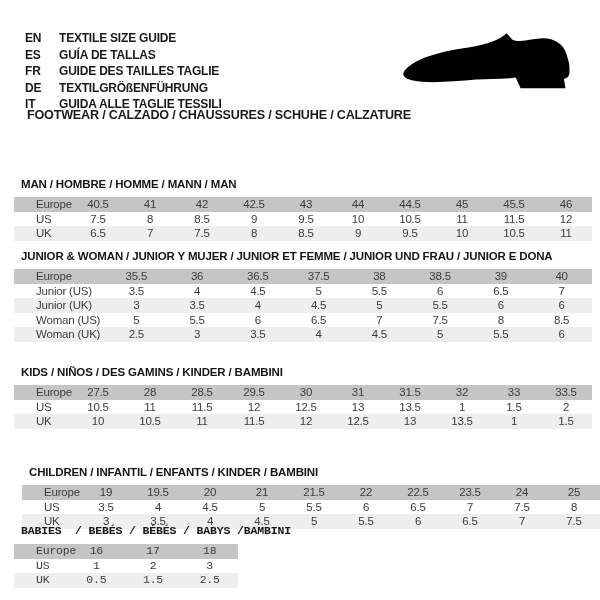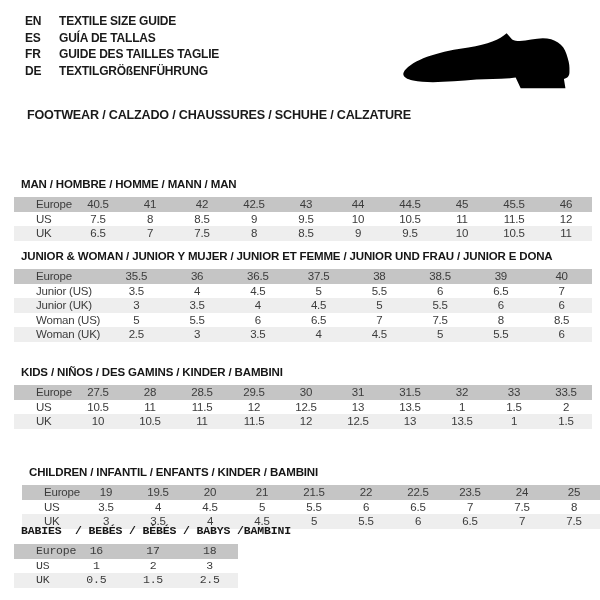--- a/index.html
+++ b/index.html
@@ -9,21 +9,21 @@
     position:relative;
     font-family:"Liberation Sans", sans-serif;
     color:#1a1a1a;
     overflow:hidden;
     --head-bg:#c5c5c5;
     --alt-bg:#eeeeee;
     --table-text:#3c3c3c;
   }
 
   
-  .lang-block { position:absolute; left:25px; top:13px; }
+  .lang-block { position:absolute; left:25px; top:30px; }
   .lang-row { height:16.6px; line-height:16.6px; font-weight:700; font-size:12px; letter-spacing:-0.2px; white-space:nowrap; }
   .lang-code { display:inline-block; width:34px; }
 
   .category-line {
     position:absolute; left:7px; top:108px;
     font-weight:700; font-size:12.6px; letter-spacing:-0.2px; white-space:nowrap;margin-left:20px;
   }
 
   
   .shoe { position:absolute; left:396px; top:31px; width:182px; height:62px; }
@@ -58,20 +58,23 @@
     <span class="lang-code">EN</span><span>TEXTILE SIZE GUIDE</span>
   </div>
   <div class="lang-row">
     <span class="lang-code">ES</span><span>GUÍA DE TALLAS</span>
   </div>
   <div class="lang-row">
     <span class="lang-code">FR</span><span>GUIDE DES TAILLES TAGLIE</span>
   </div>
   <div class="lang-row">
     <span class="lang-code">DE</span><span>TEXTILGRÖßENFÜHRUNG</span>
+  </div>
+  <div class="lang-row">
+    <span class="lang-code">IT</span><span>GUIDA ALLE TAGLIE TESSILI</span>
   </div>
 </div>
 
 <div class="category-line">FOOTWEAR / CALZADO / CHAUSSURES / SCHUHE / CALZATURE</div>
 
 <svg class="shoe" viewBox="0 0 181 60" aria-hidden="true">
   <path fill="#000000" d="M10,37
     C20,26 46,19 72,15.5
     C92,12.5 103,8 110,1.5
     L115.5,7.5

